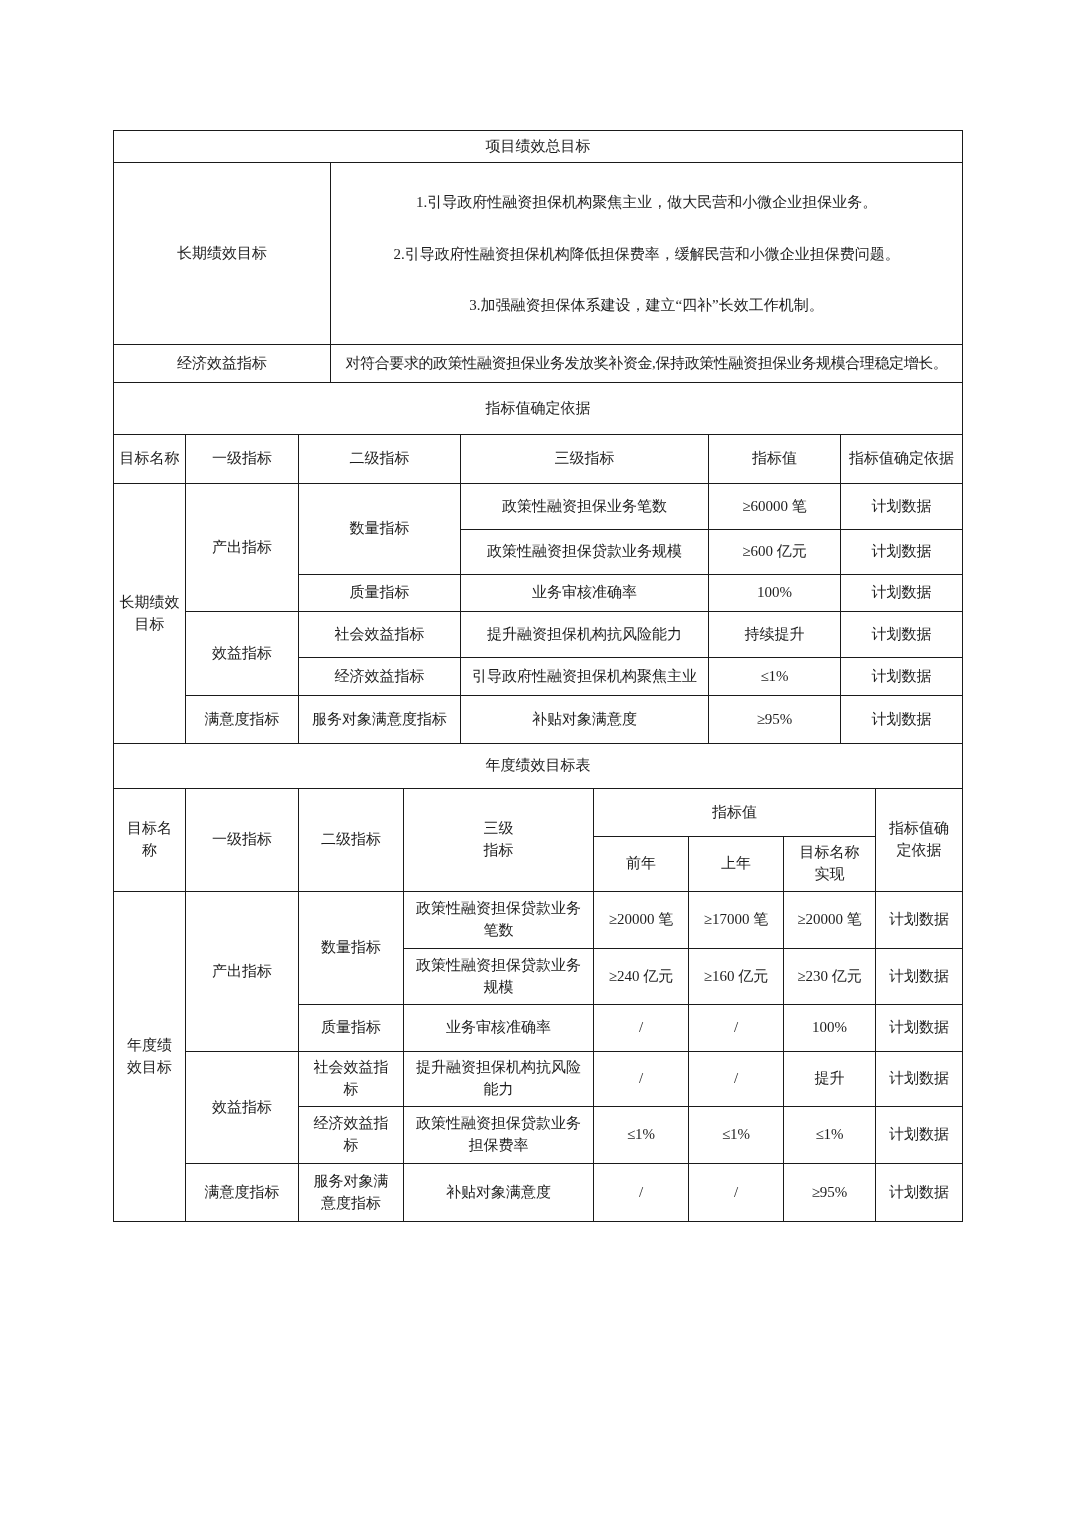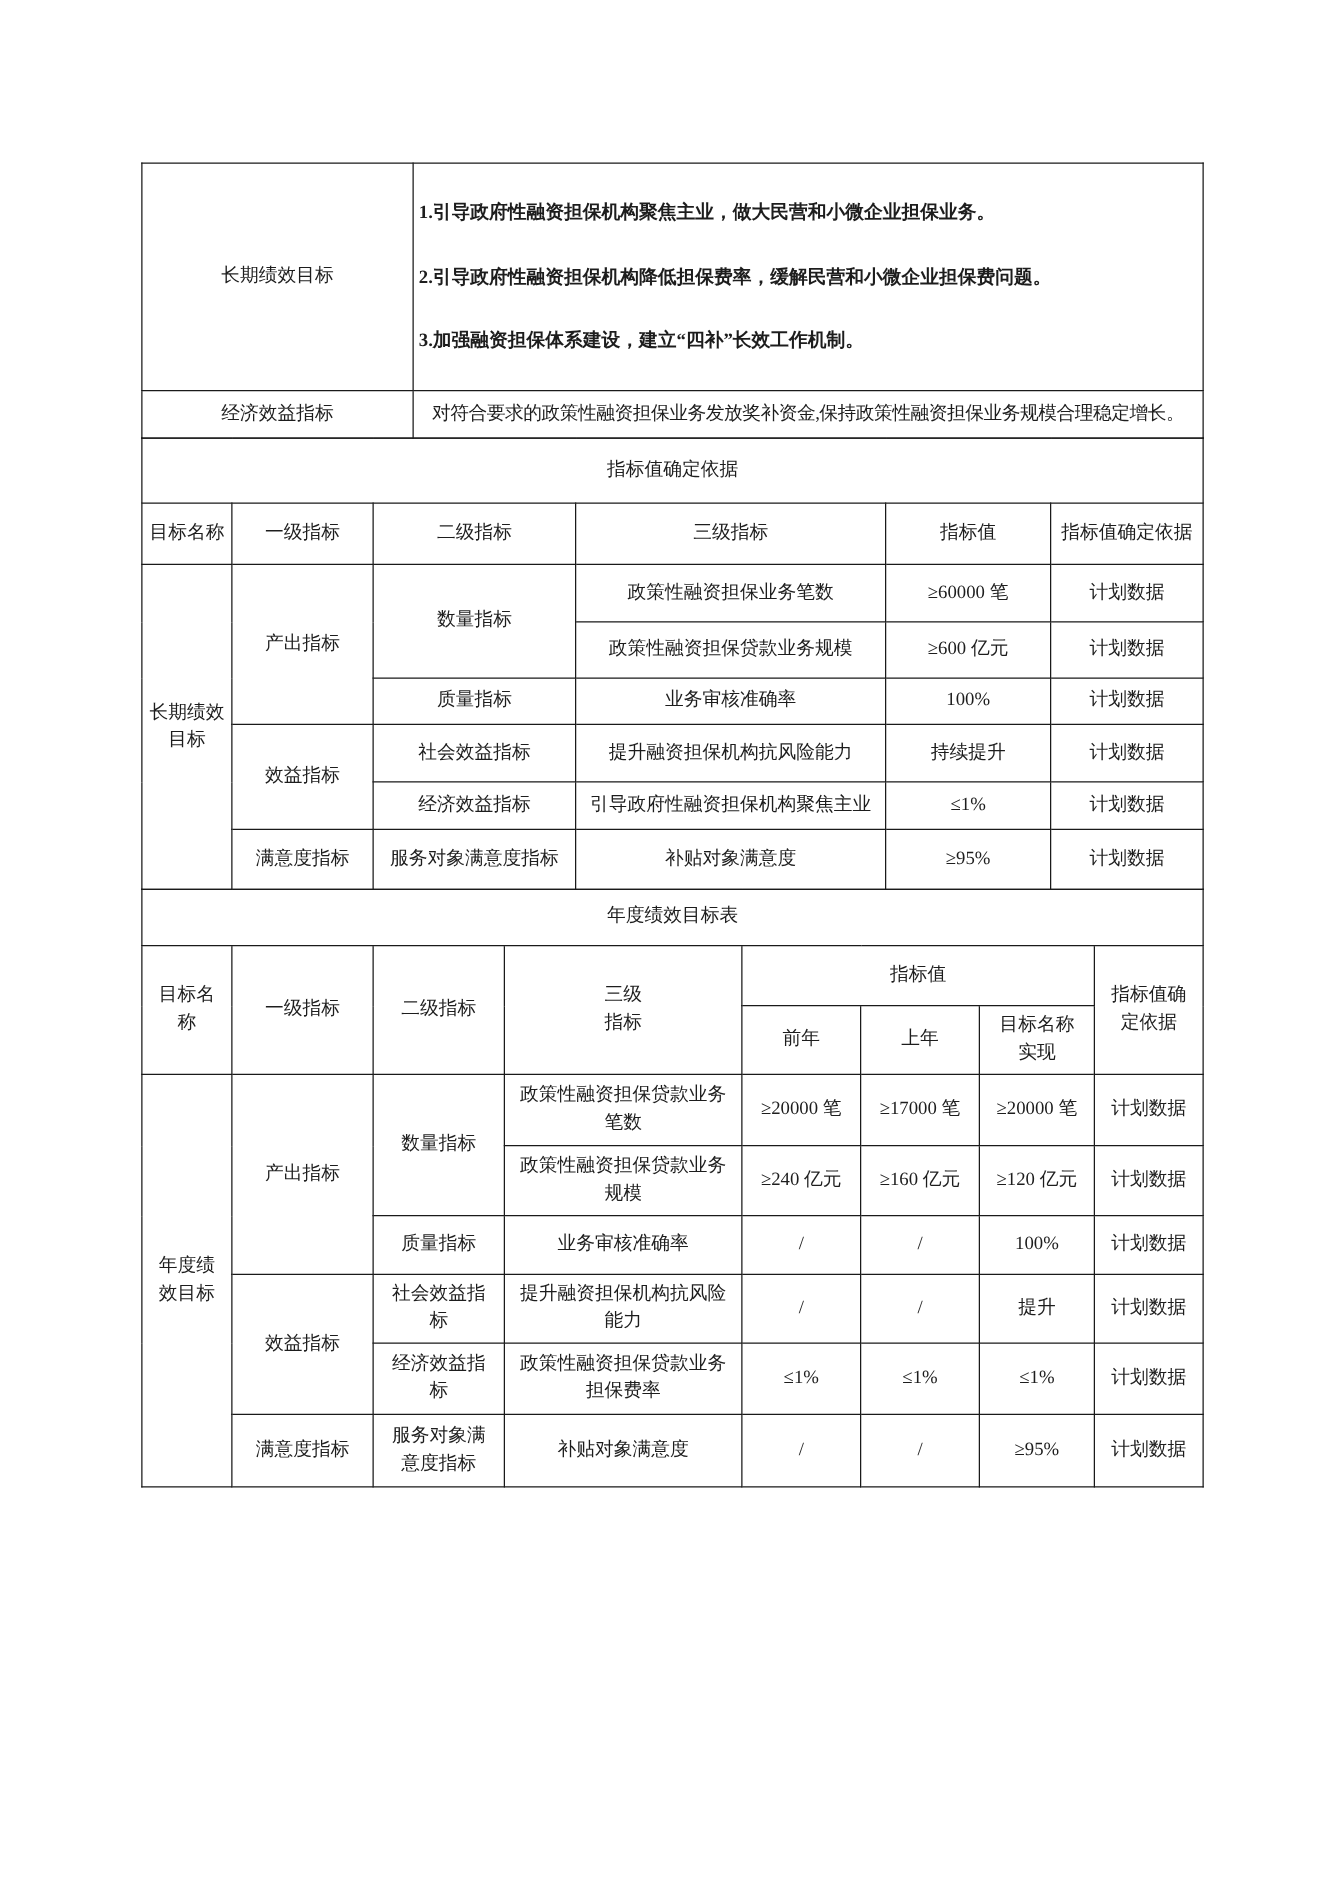--- a/index.html
+++ b/index.html
@@ -28,21 +28,21 @@
     text-align: center;
     vertical-align: middle;
     font-size: 15px;
     line-height: 1.45;
     padding: 2px 4px;
     white-space: pre-line;
     overflow: hidden;
   }
   td.left { text-align: left; padding-left: 7px; }
   td.nowrap { white-space: nowrap; letter-spacing: -0.4px; padding-left: 5px; padding-right: 2px; }
-  .goal-line { line-height: 30px; text-align: left; font-weight: bold; }
+  .goal-line { line-height: 30px; text-align: center; }
   tr.h32 { height: 32px; }
   tr.h28 { height: 28px; }
   tr.h93 { height: 93px; }
   tr.h38 { height: 38px; }
   tr.h52 { height: 52px; }
   tr.h49 { height: 49px; }
   tr.h46 { height: 46px; }
   tr.h45 { height: 45px; }
   tr.h37 { height: 37px; }
   tr.h48 { height: 48px; }
@@ -56,20 +56,23 @@
 <body>
 
 <div class="sheet">
 
   <table class="grid t1">
     <colgroup>
         <col style="width:217px">
         <col style="width:632px">
       </colgroup>
     <tbody>
+      <tr class="h32">
+        <td colspan="2">项目绩效总目标</td>
+      </tr>
       <tr class="h93">
         <td>长期绩效目标</td>
         <td class="left">
           <div class="goal-line">1.引导政府性融资担保机构聚焦主业，做大民营和小微企业担保业务。</div>
           <div class="goal-line">2.引导政府性融资担保机构降低担保费率，缓解民营和小微企业担保费问题。</div>
           <div class="goal-line">3.加强融资担保体系建设，建立“四补”长效工作机制。</div>
         </td>
       </tr>
       <tr class="h38">
         <td>经济效益指标</td>
@@ -184,21 +187,21 @@
         <td>≥20000 笔</td>
         <td>≥17000 笔</td>
         <td>≥20000 笔</td>
         <td>计划数据</td>
       </tr>
       <tr class="h56">
         <td>政策性融资担保贷款业务
 规模</td>
         <td>≥240 亿元</td>
         <td>≥160 亿元</td>
-        <td>≥120 亿元</td>
+        <td>≥230 亿元</td>
         <td>计划数据</td>
       </tr>
       <tr class="h47">
         <td>质量指标</td>
         <td>业务审核准确率</td>
         <td>/</td>
         <td>/</td>
         <td>100%</td>
         <td>计划数据</td>
       </tr>

